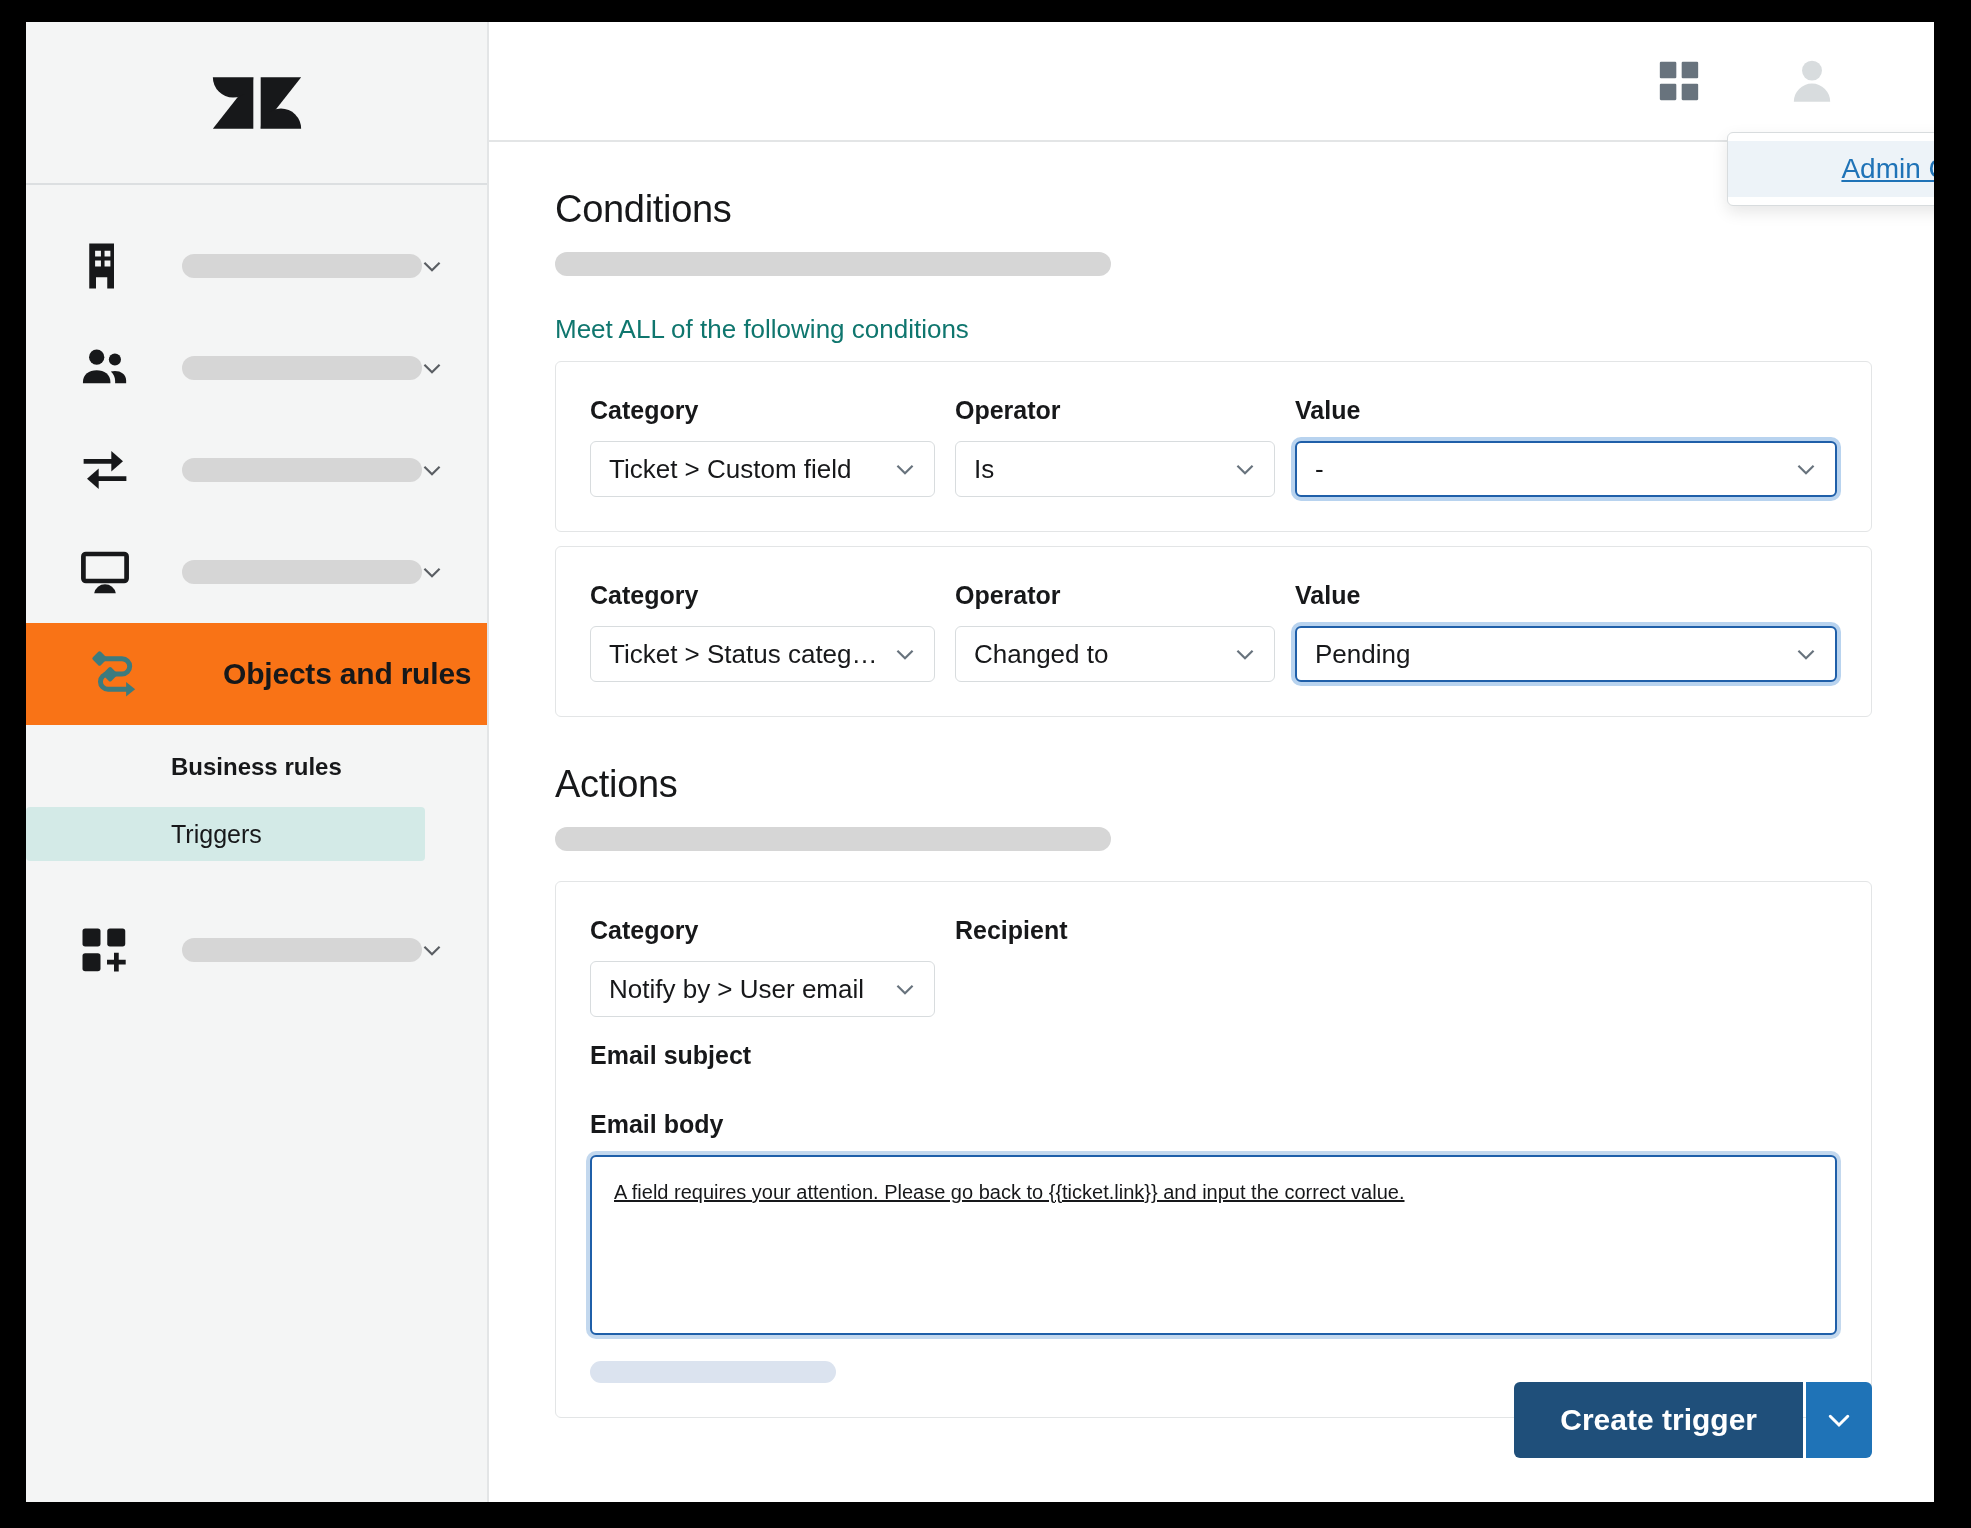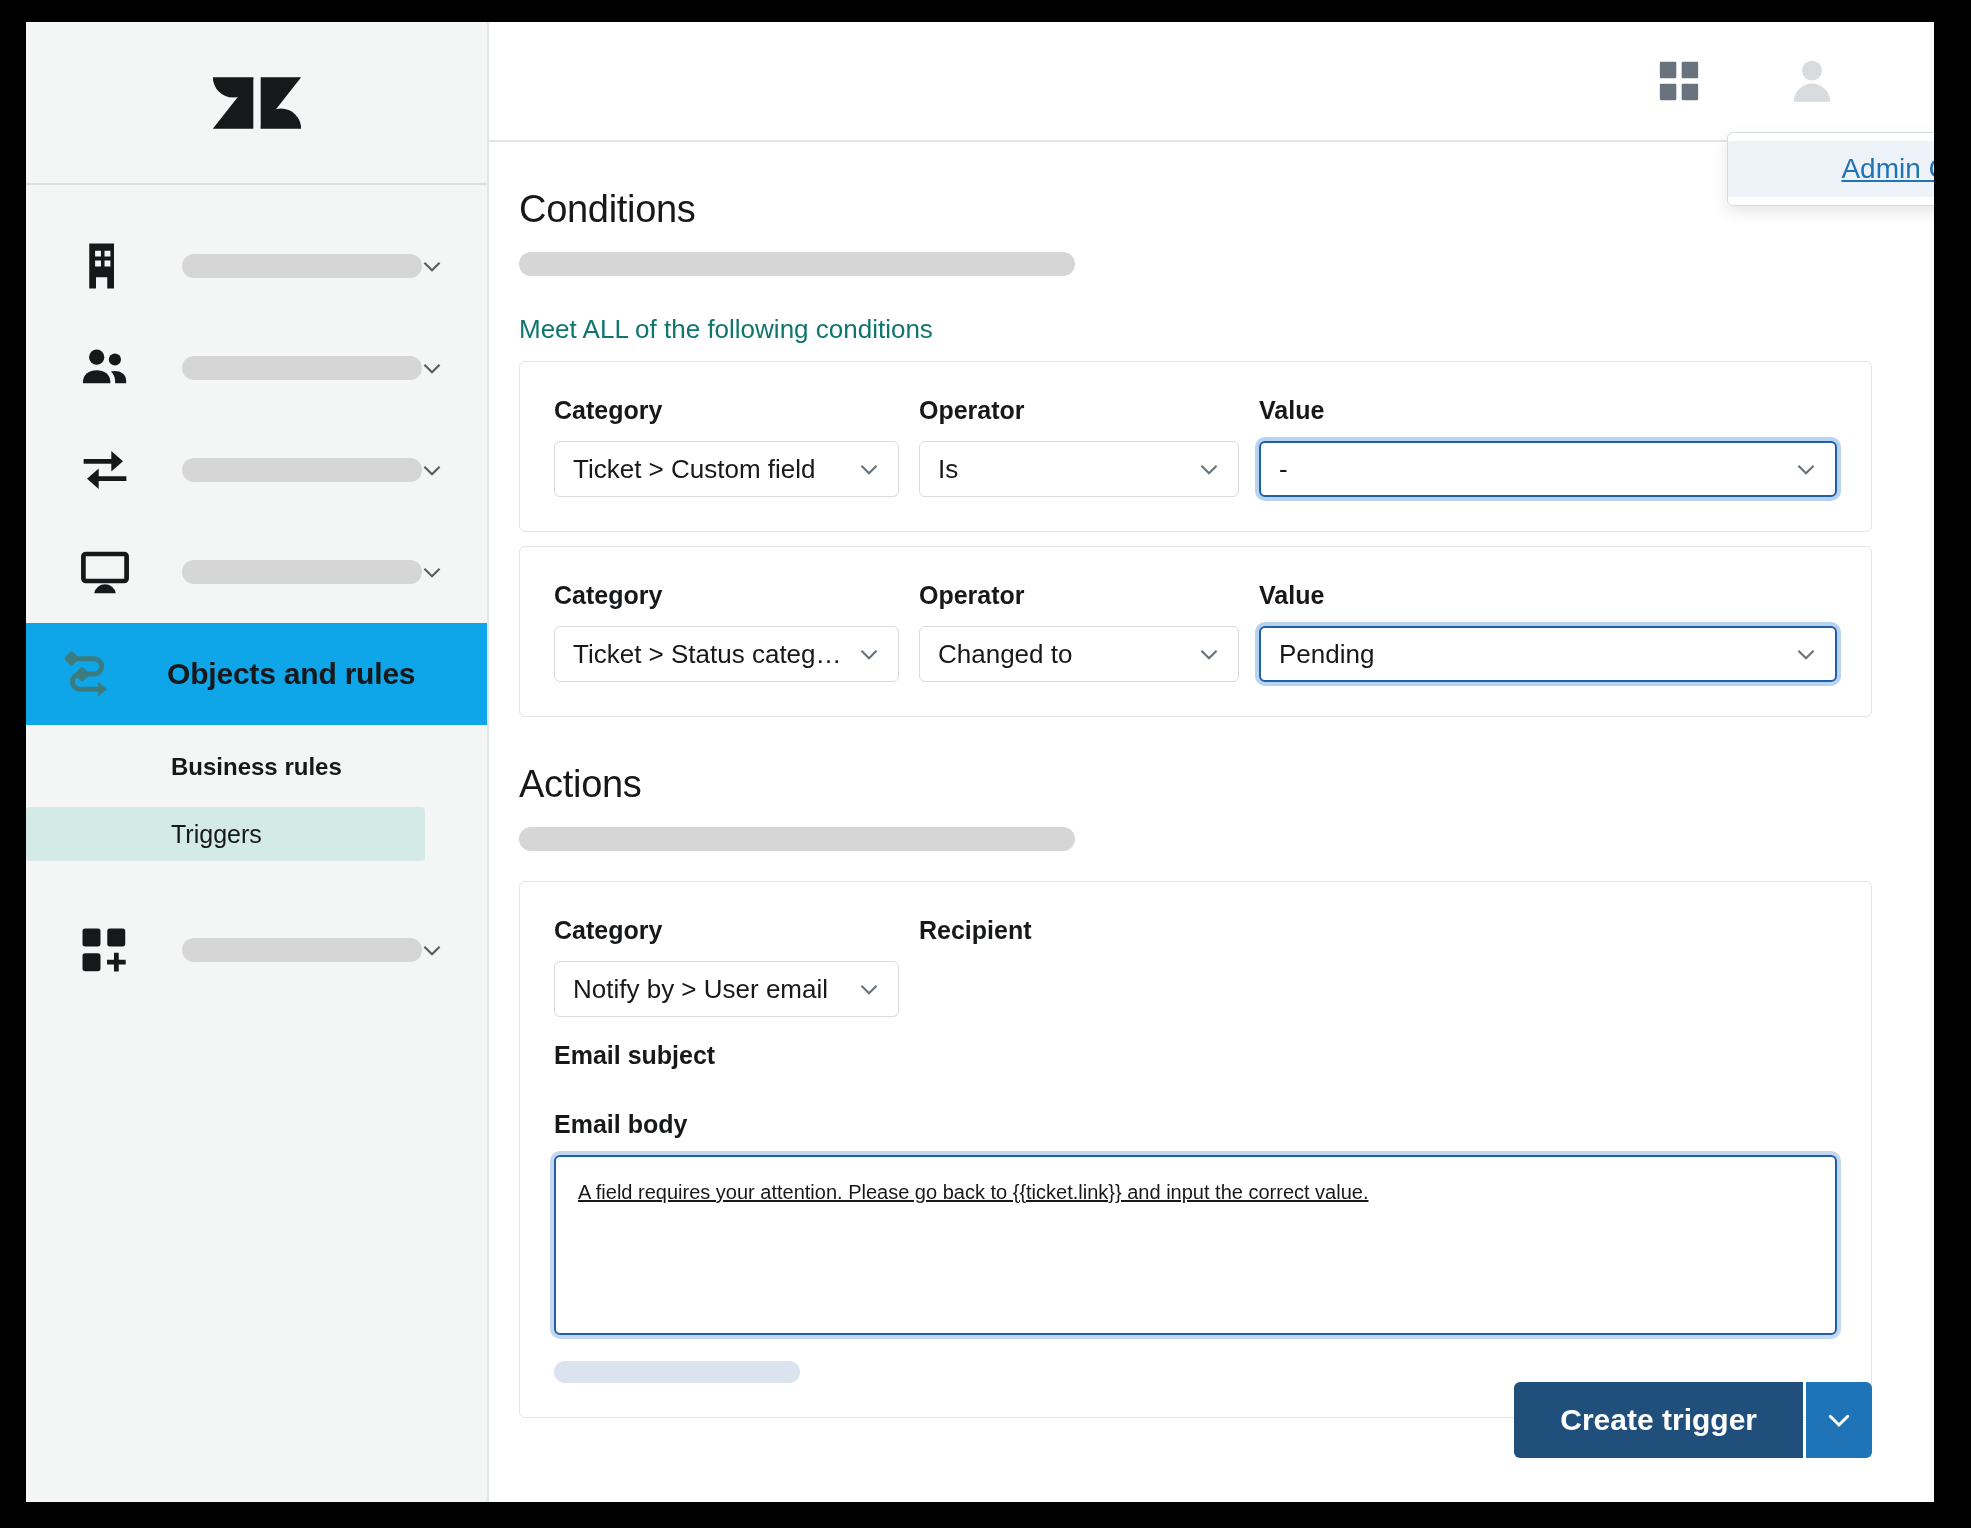--- a/index.html
+++ b/index.html
@@ -75,22 +75,23 @@
     position: absolute;
     right: 42px;
     top: 50%;
     transform: translateY(-50%);
     width: 26px; height: 26px;
     color: #5a5e63;
   }
   .nav-chev svg { display: block; }
 
   .nav-row.selected {
-    background: #0ea5e9;
-    padding-left: 35px;
+    background: #f97316;
+    padding-left: 63px;
+    gap: 28px;
   }
   .nav-row.selected .nav-icon { color: #3d7b7e; }
   .nav-label {
     margin-left: 48px;
     font-size: 30px;
     font-weight: bold;
     color: #17181a;
     letter-spacing: -0.2px;
   }
 
@@ -169,21 +170,21 @@
     color: #1f73b7;
     text-decoration: underline;
   }
 
   
   #content {
     padding: 46px 0 0 0;
     position: relative;
     height: calc(100% - 120px);
   }
-  .inner { padding: 0 62px 0 30px; }
+  .inner { padding: 0 62px 0 66px; }
 
   .section-title {
     font-size: 38px;
     color: #17181a;
     font-weight: normal;
     letter-spacing: -0.3px;
   }
   .title-stub {
     height: 24px;
     width: 556px;

